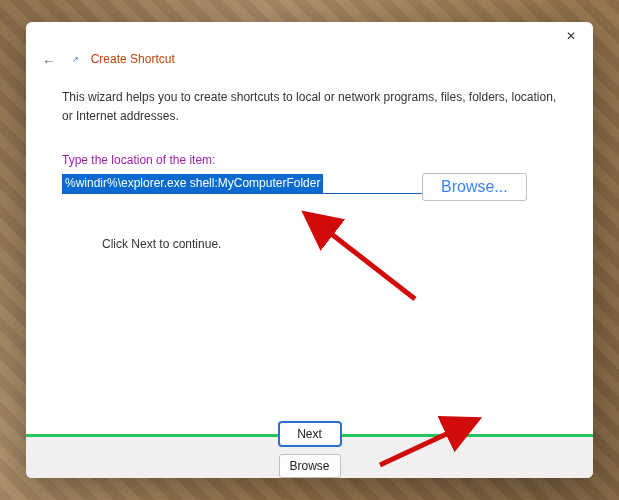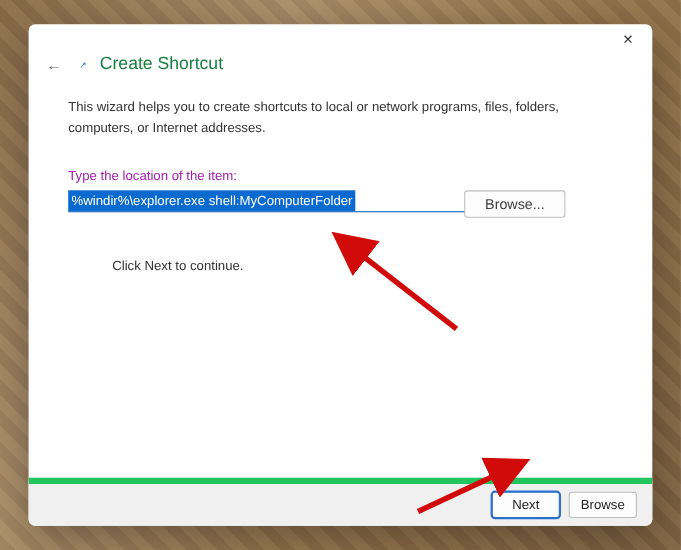--- a/index.html
+++ b/index.html
@@ -44,22 +44,22 @@
       display: inline-flex; align-items: center; justify-content: center;
       color: #606060;
       font-size: 14px;
     }
     .title-glyph {
       font-size: 8px;
       color: #2a7bd4;
       padding-left: 6px;
     }
     .title-text {
-      font-size: 16px;
-      color: #15803d;
+      font-size: 12px;
+      color: #c2410c;
       padding-left: 4px;
     }
     .content {
       flex: 1;
       padding: 14px 36px 10px 36px;
     }
     .headline {
       color: #1b4db3;
       font-size: 16px;
       font-weight: 400;
@@ -92,43 +92,44 @@
       background: #0a6acf;
       color: #fff;
       display: inline-block;
       padding: 2px 3px;
       font-size: 12px;
       line-height: 1.2;
     }
     .browse-btn {
       border: 1px solid #bfbfbf;
       background: #fdfdfd;
-      font-size: 13px;
+      font-size: 16px;
       padding: 4px 18px;
       cursor: pointer;
       border-radius: 3px;
-      color: #404040;
+      color: #3b82f6;
     }
     .continue-text {
       font-size: 12px;
       color: #333;
       margin-top: 36px;
       margin-left: 40px;
     }
     .footer {
       height: 44px;
       background: #f0f0f0;
-      border-top: 6px solid #22c55e;
+      border-top: 3px solid #22c55e;
       display: flex;
       align-items: center;
       justify-content: flex-end;
       padding: 0 14px;
       gap: 8px;
       border-bottom-left-radius: 6px;
       border-bottom-right-radius: 6px;
+      flex-direction: column;
     }
     .footer button {
       border: 1px solid #bfbfbf;
       background: #fdfdfd;
       font-size: 12px;
       padding: 4px 0;
       width: 62px;
       cursor: pointer;
       border-radius: 3px;
       color: #222;
@@ -153,21 +154,21 @@
   </div>
 
   <div class="title-row">
     <span class="back-arrow">←</span>
     <span class="title-glyph">↗</span>
     <span class="title-text">Create Shortcut</span>
   </div>
 
   <div class="content">
 
-    <p class="desc">This wizard helps you to create shortcuts to local or network programs, files, folders, computers, or Internet addresses.</p>
+    <p class="desc">This wizard helps you to create shortcuts to local or network programs, files, folders, location, or Internet addresses.</p>
 
     <div class="field-label">Type the location of the item:</div>
 
     <div class="field-row">
       <div class="location-input-wrap">
         <span class="highlighted">%windir%\explorer.exe shell:MyComputerFolder</span>
       </div>
       <button class="browse-btn">Browse...</button>
     </div>
 

